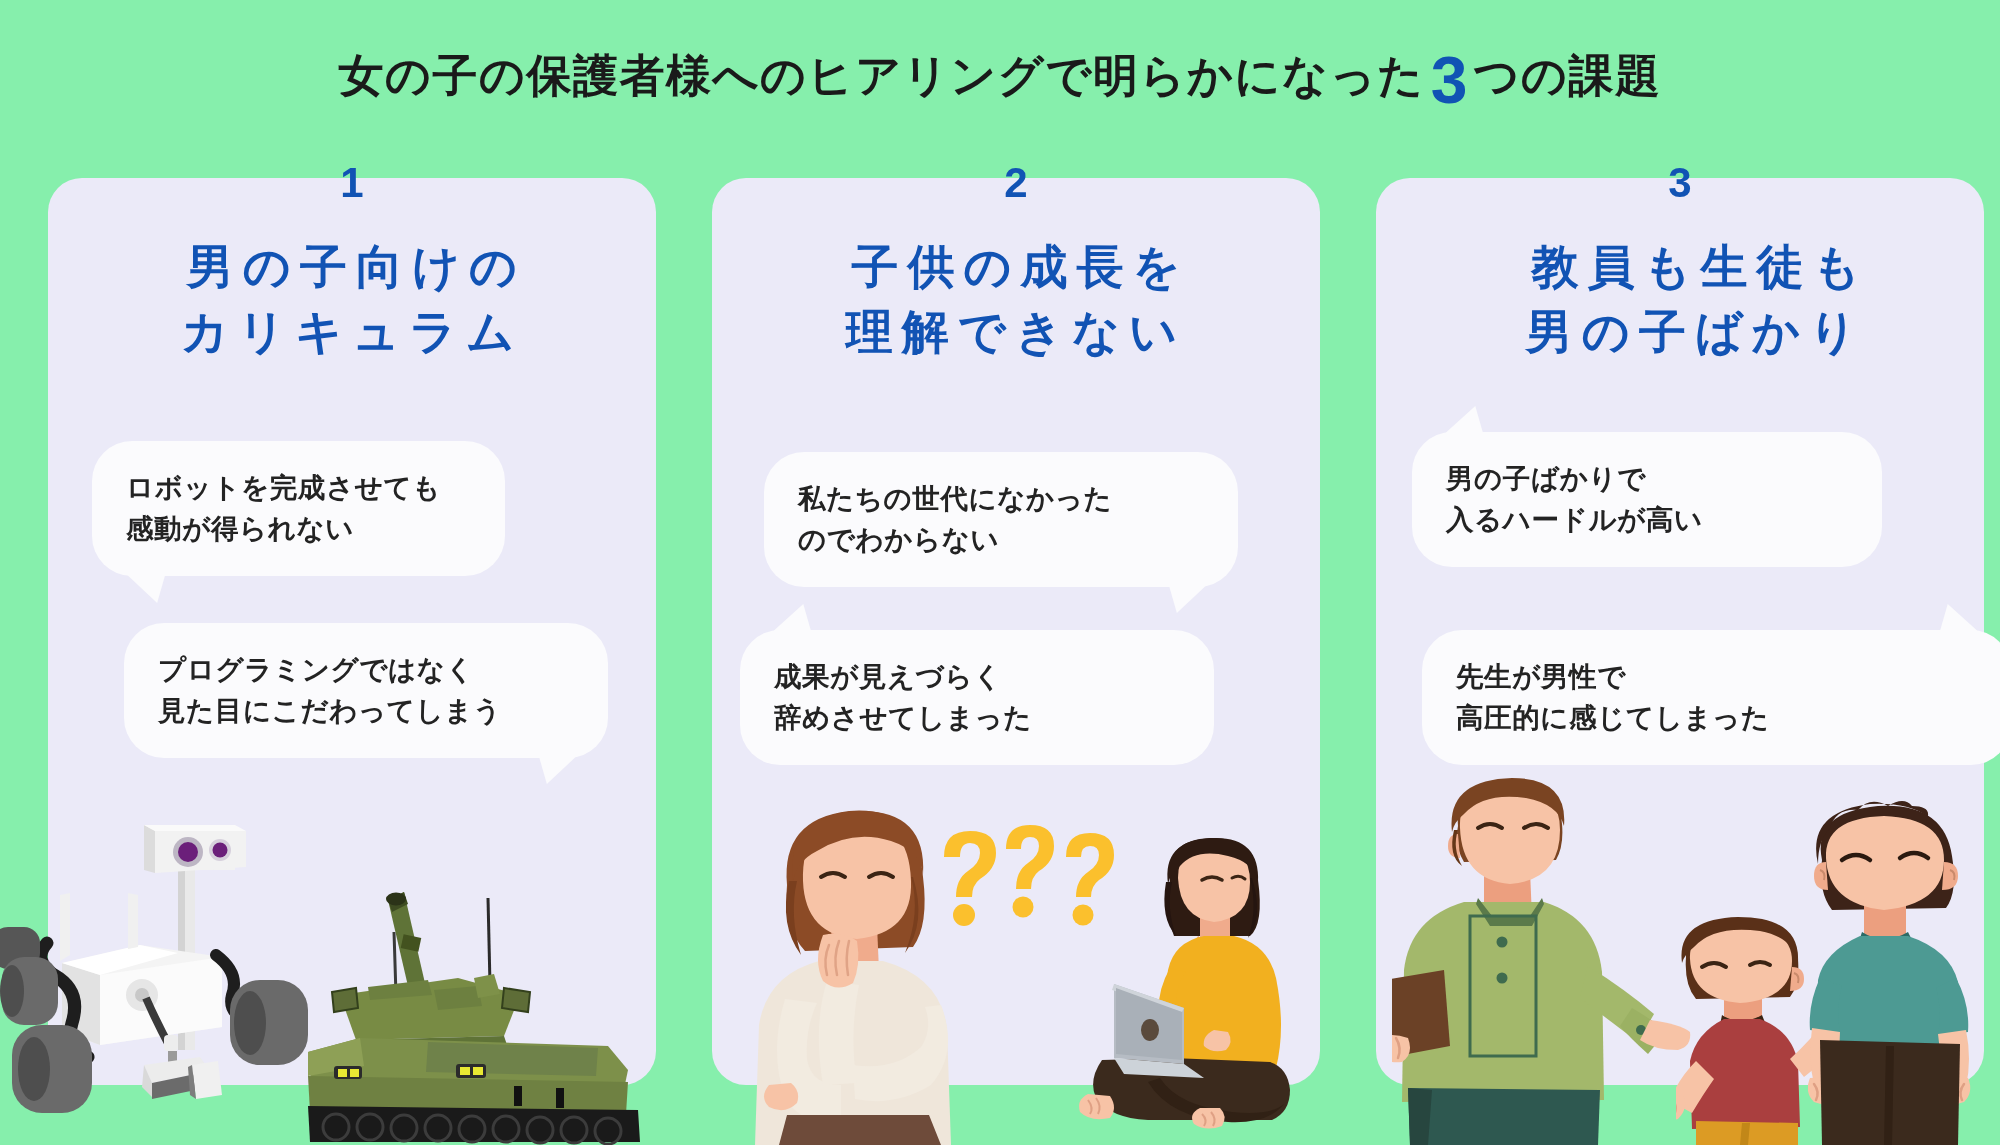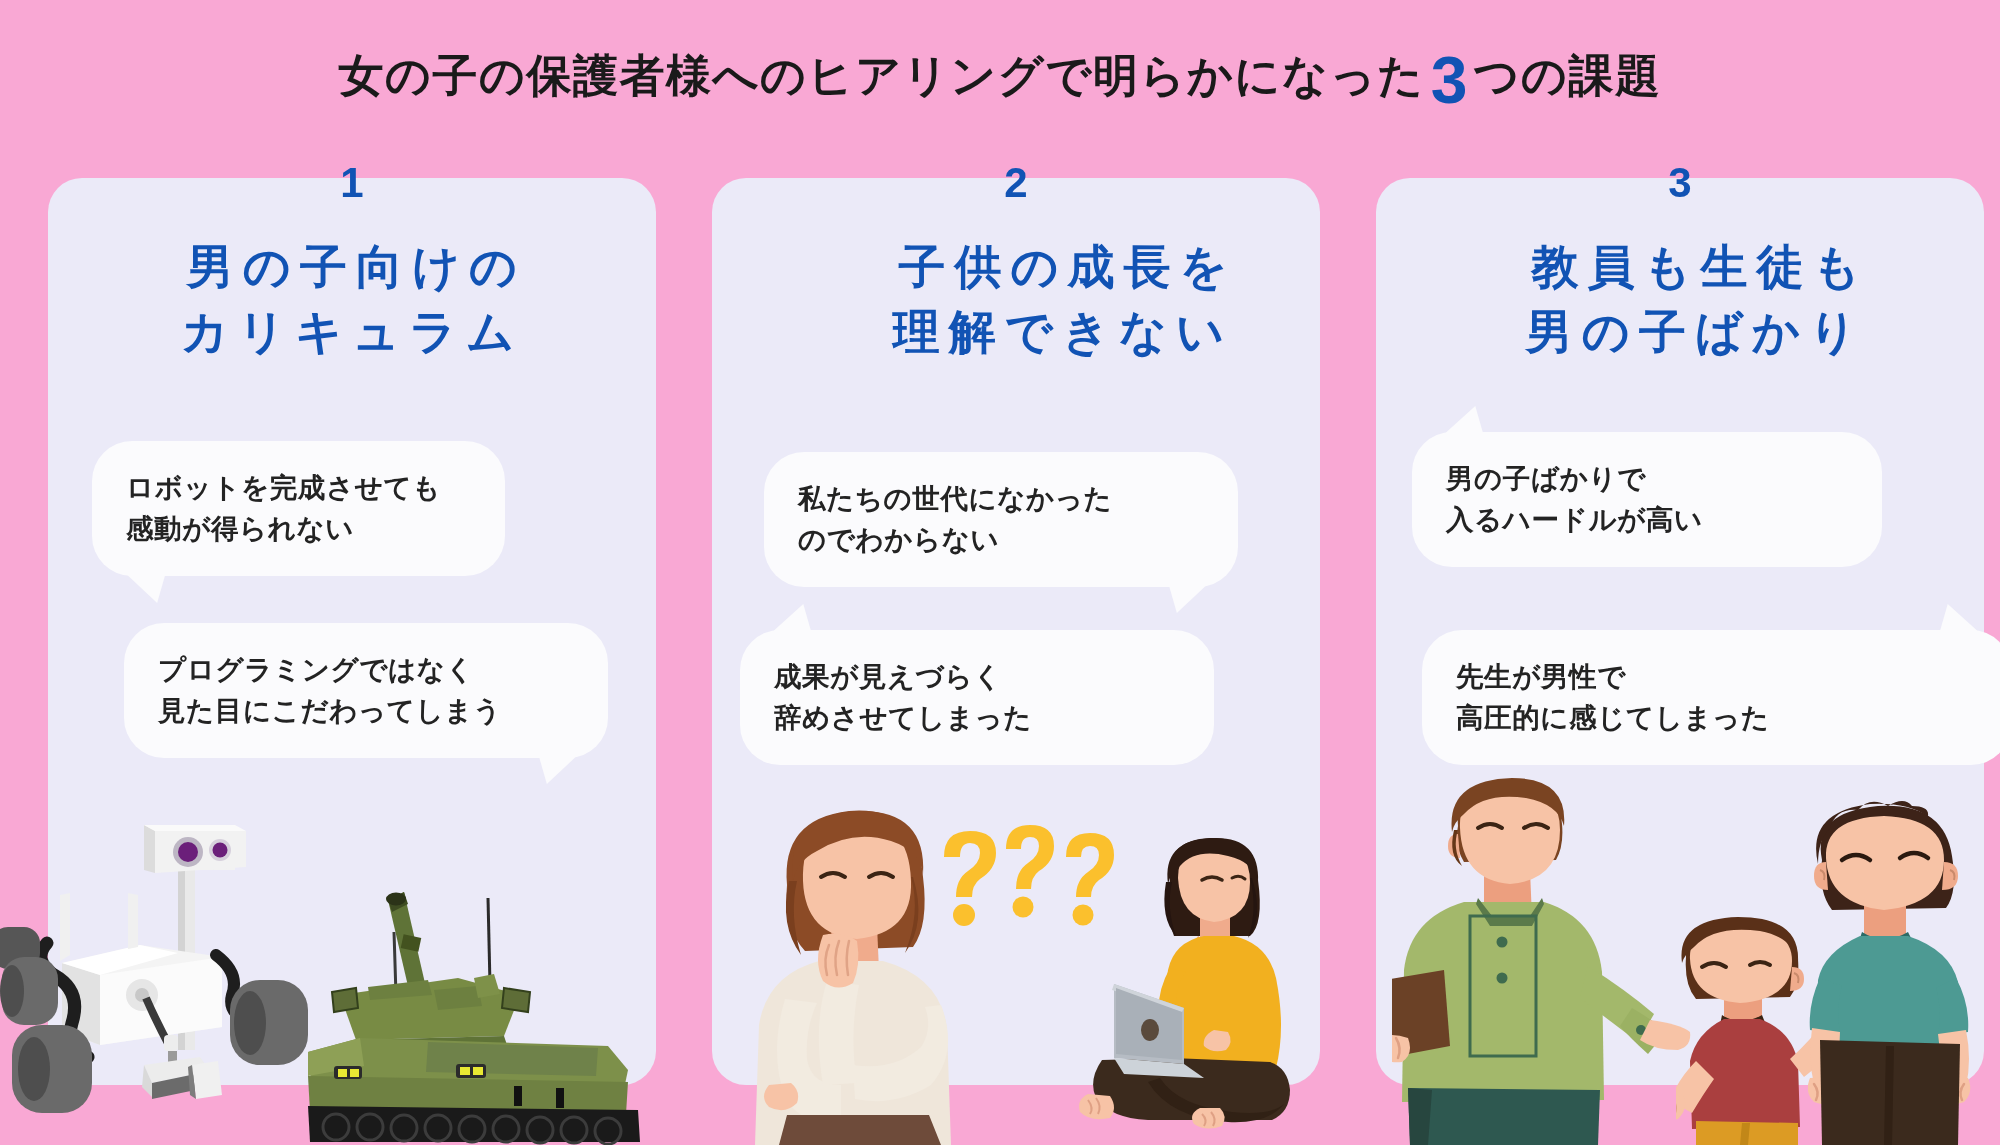--- a/index.html
+++ b/index.html
@@ -2,21 +2,21 @@
 <html><head>
 <meta charset="utf-8">
 <style>
   * { box-sizing: border-box; margin: 0; padding: 0; }
   html, body {
     width: 2000px; height: 1145px;
     background: #ffffff;
     font-family: "Liberation Sans", "DejaVu Sans", sans-serif;
     overflow: hidden;
   }
-  #stage { position: relative; width: 2000px; height: 1145px; background: #f9a8d4; }
+  #stage { position: relative; width: 2000px; height: 1145px; background: #86efac; }
 
   
   .title-bar {
     position: absolute; left: 0; top: 38px; width: 2000px;
     text-align: center; white-space: nowrap;
   }
   .title-main {
     font-size: 45px; font-weight: 700; color: #1a1a1a;
     letter-spacing: 1.5px; vertical-align: middle;
   }
@@ -47,21 +47,21 @@
   #num-2 { left: 712px; }
   #num-3 { left: 1376px; }
 
   .col-head {
     position: absolute; top: 235px; width: 608px; text-align: center;
     font-size: 47px; font-weight: 800; color: #1153b4;
     letter-spacing: 9px; line-height: 1.38;
     text-indent: 9px;
   }
   #head-1 { left: 48px; }
-  #head-2 { left: 712px; margin-left: 47px; }
+  #head-2 { left: 712px; }
   #head-3 { left: 1376px; margin-left: 16px; }
 
   
   .bubble {
     position: absolute;
     background: #fbfbfd; border-radius: 40px;
     padding: 26px 34px;
     font-size: 27.5px; font-weight: 700; color: #232323;
     line-height: 1.5; letter-spacing: 0.6px;
     white-space: pre-line;

